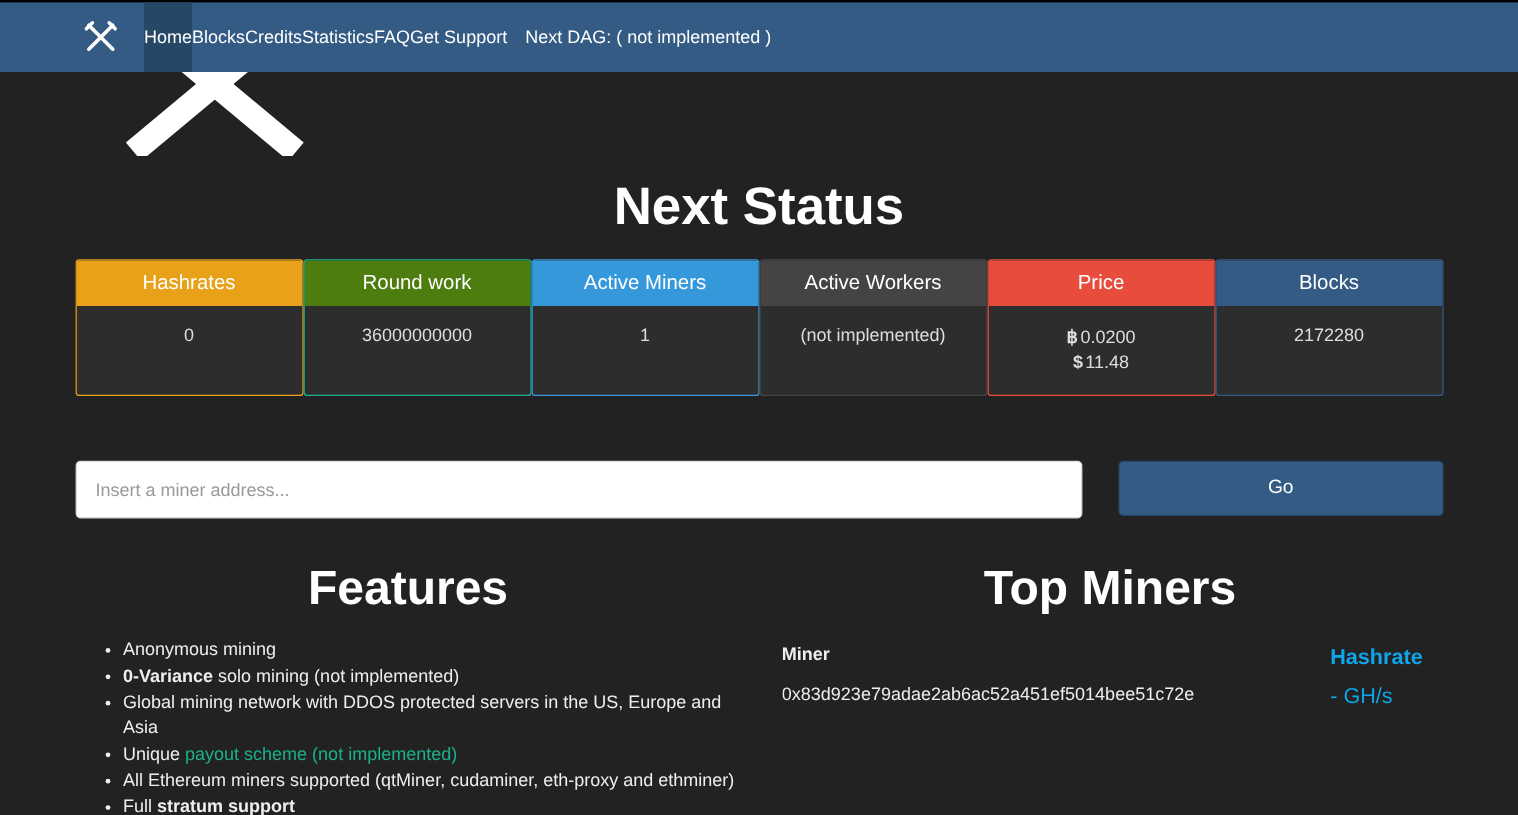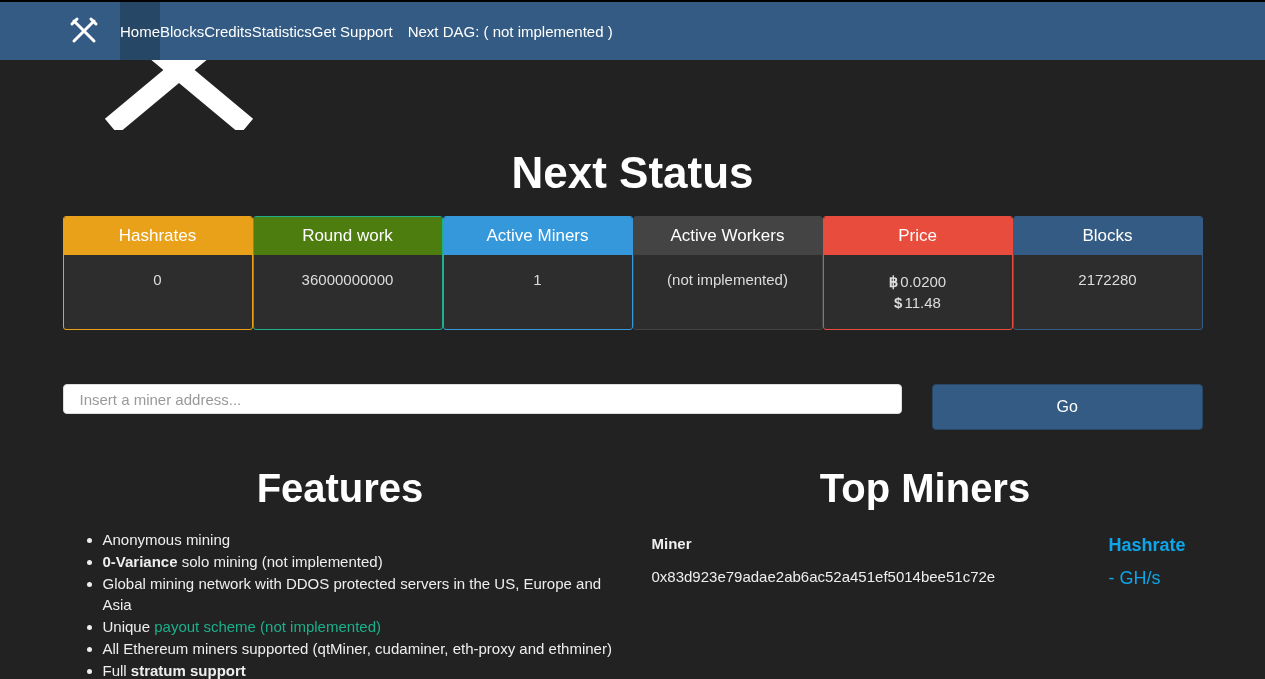--- a/index.html
+++ b/index.html
@@ -84,21 +84,21 @@
 .price-line { display: block; line-height: 1.4; }
 .cur-icon { font-weight: bold; margin-right: 2px; }
 
 .search-row {
   display: flex;
   gap: 30px;
   margin-top: 54px;
 }
 .search-input {
   flex: 3;
-  height: 30px;
+  height: 48px;
   border-radius: 4px;
   border: 1px solid #ddd;
   background: #fff;
   padding: 0 16px;
   font-size: 15px;
   color: #0f766e;
 }
 .search-input::placeholder { color: #999; }
 .go-btn {
   flex: 1;
@@ -150,20 +150,21 @@
         <line x1="3" y1="8" x2="8" y2="3"></line>
         <line x1="22" y1="3" x2="27" y2="8"></line>
       </g>
     </svg>
   </div>
   <div class="nav-items">
     <div class="nav-item active">Home</div>
     <div class="nav-item">Blocks</div>
     <div class="nav-item">Credits</div>
     <div class="nav-item">Statistics</div>
+    <div class="nav-item">FAQ</div>
     <div class="nav-item">Get Support</div>
     <div class="nav-text">Next DAG: ( not implemented )</div>
   </div>
 </div>
 
 <div class="container">
 
   <div class="logo-area">
     <svg width="190" height="70" viewBox="0 0 190 70">
       <g stroke="#fff" stroke-width="20" stroke-linecap="square" fill="none">

